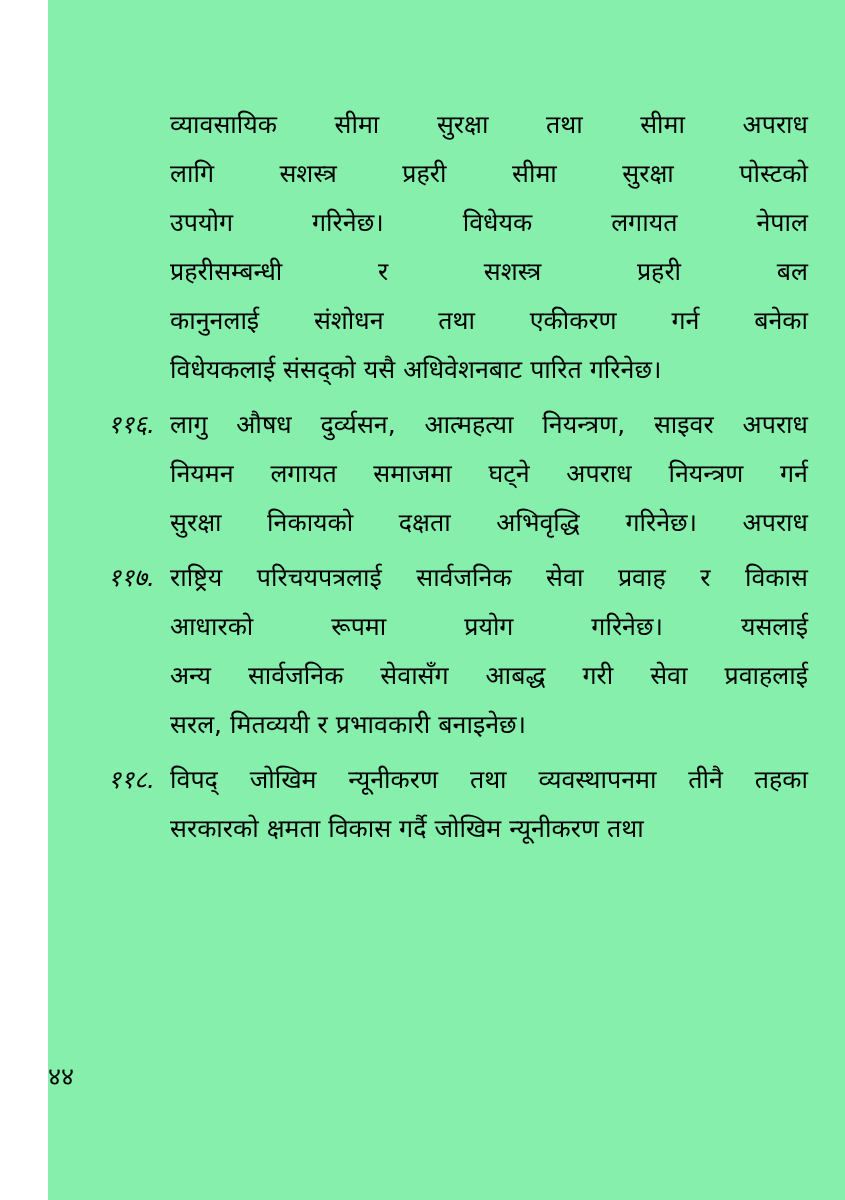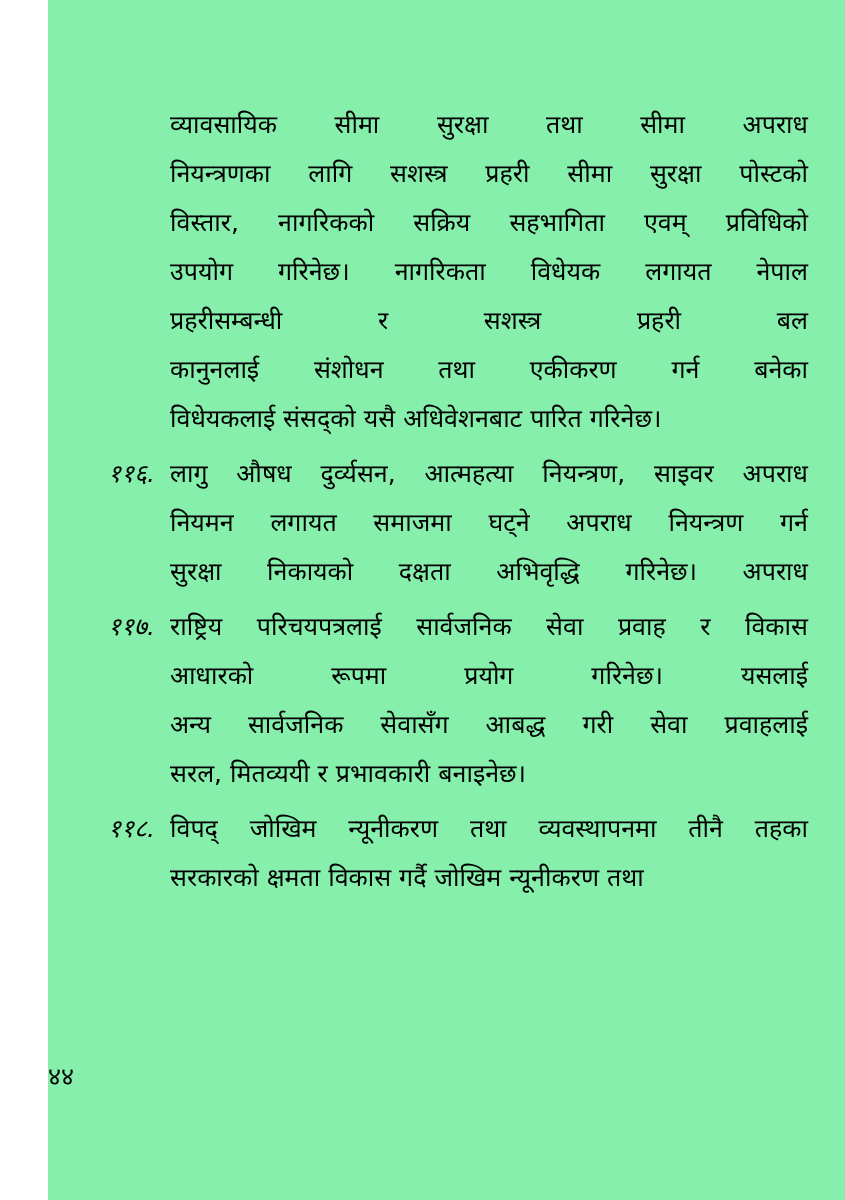--- a/index.html
+++ b/index.html
@@ -86,40 +86,30 @@
         <div class="para-body">
           <div class="line justify">
             <span>व्यावसायिक</span>
             <span>सीमा</span>
             <span>सुरक्षा</span>
             <span>तथा</span>
             <span>सीमा</span>
             <span>अपराध</span>
           </div>
           <div class="line justify">
-            <span>नियन्त्रणका</span>
             <span>लागि</span>
             <span>सशस्त्र</span>
             <span>प्रहरी</span>
             <span>सीमा</span>
             <span>सुरक्षा</span>
             <span>पोस्टको</span>
           </div>
           <div class="line justify">
-            <span>विस्तार,</span>
-            <span>नागरिकको</span>
-            <span>सक्रिय</span>
-            <span>सहभागिता</span>
-            <span>एवम्</span>
-            <span>प्रविधिको</span>
-          </div>
-          <div class="line justify">
             <span>उपयोग</span>
             <span>गरिनेछ।</span>
-            <span>नागरिकता</span>
             <span>विधेयक</span>
             <span>लगायत</span>
             <span>नेपाल</span>
           </div>
           <div class="line justify">
             <span>प्रहरीसम्बन्धी</span>
             <span>र</span>
             <span>सशस्त्र</span>
             <span>प्रहरी</span>
             <span>बल</span>

